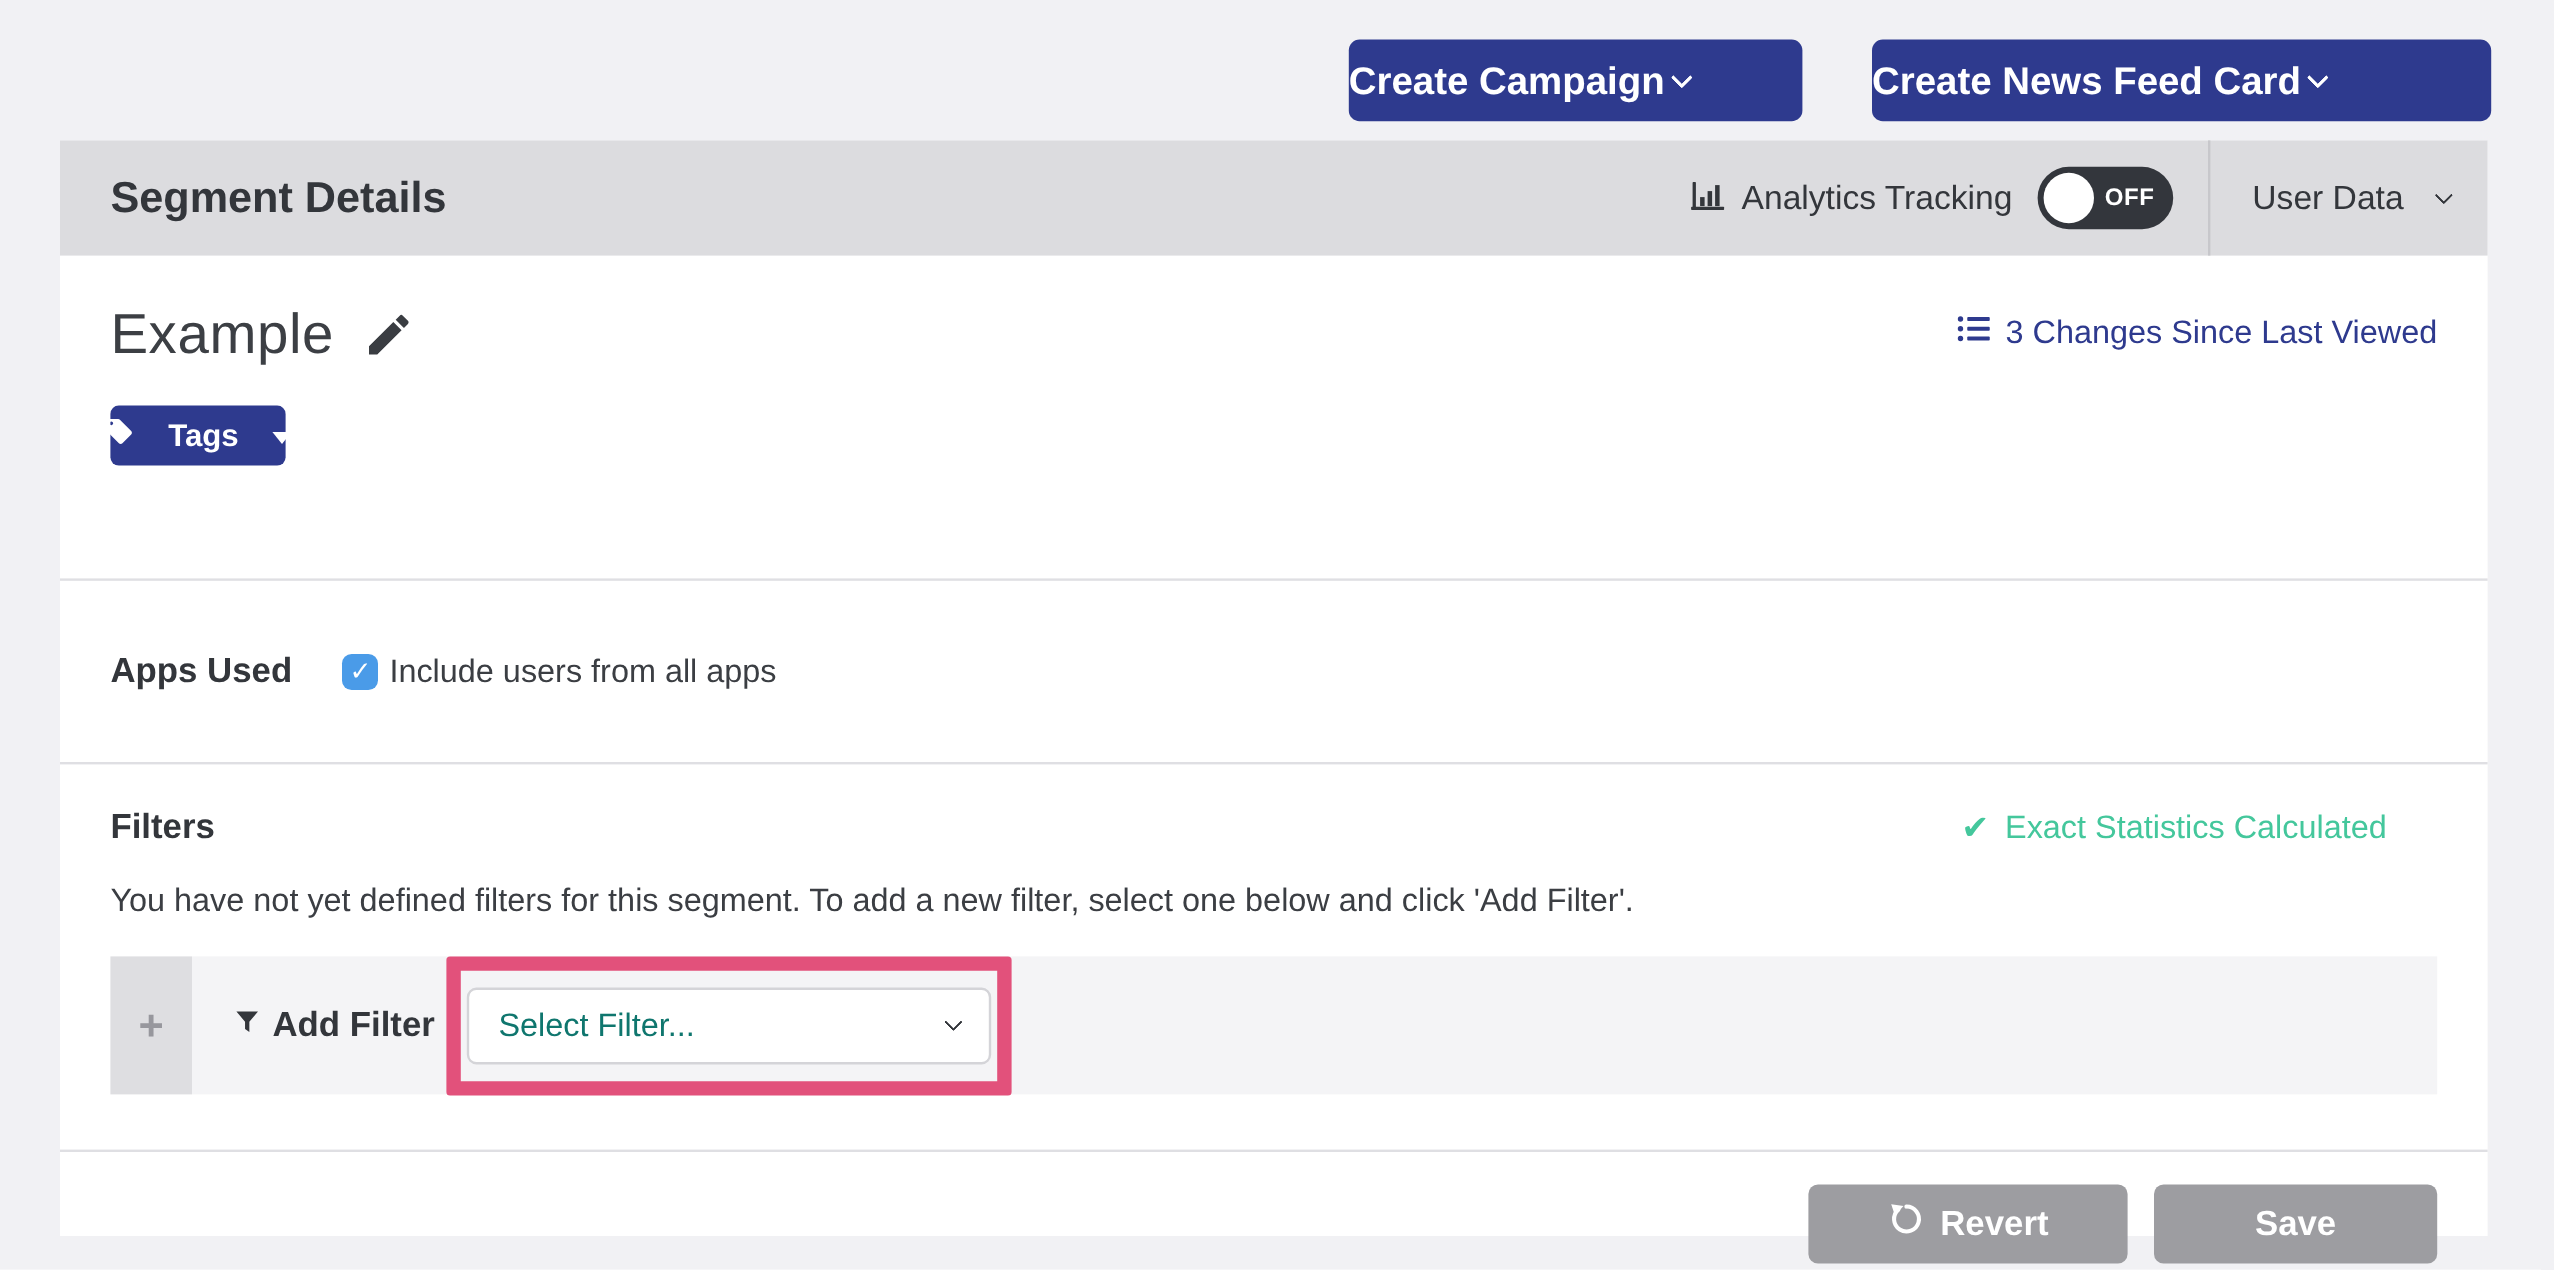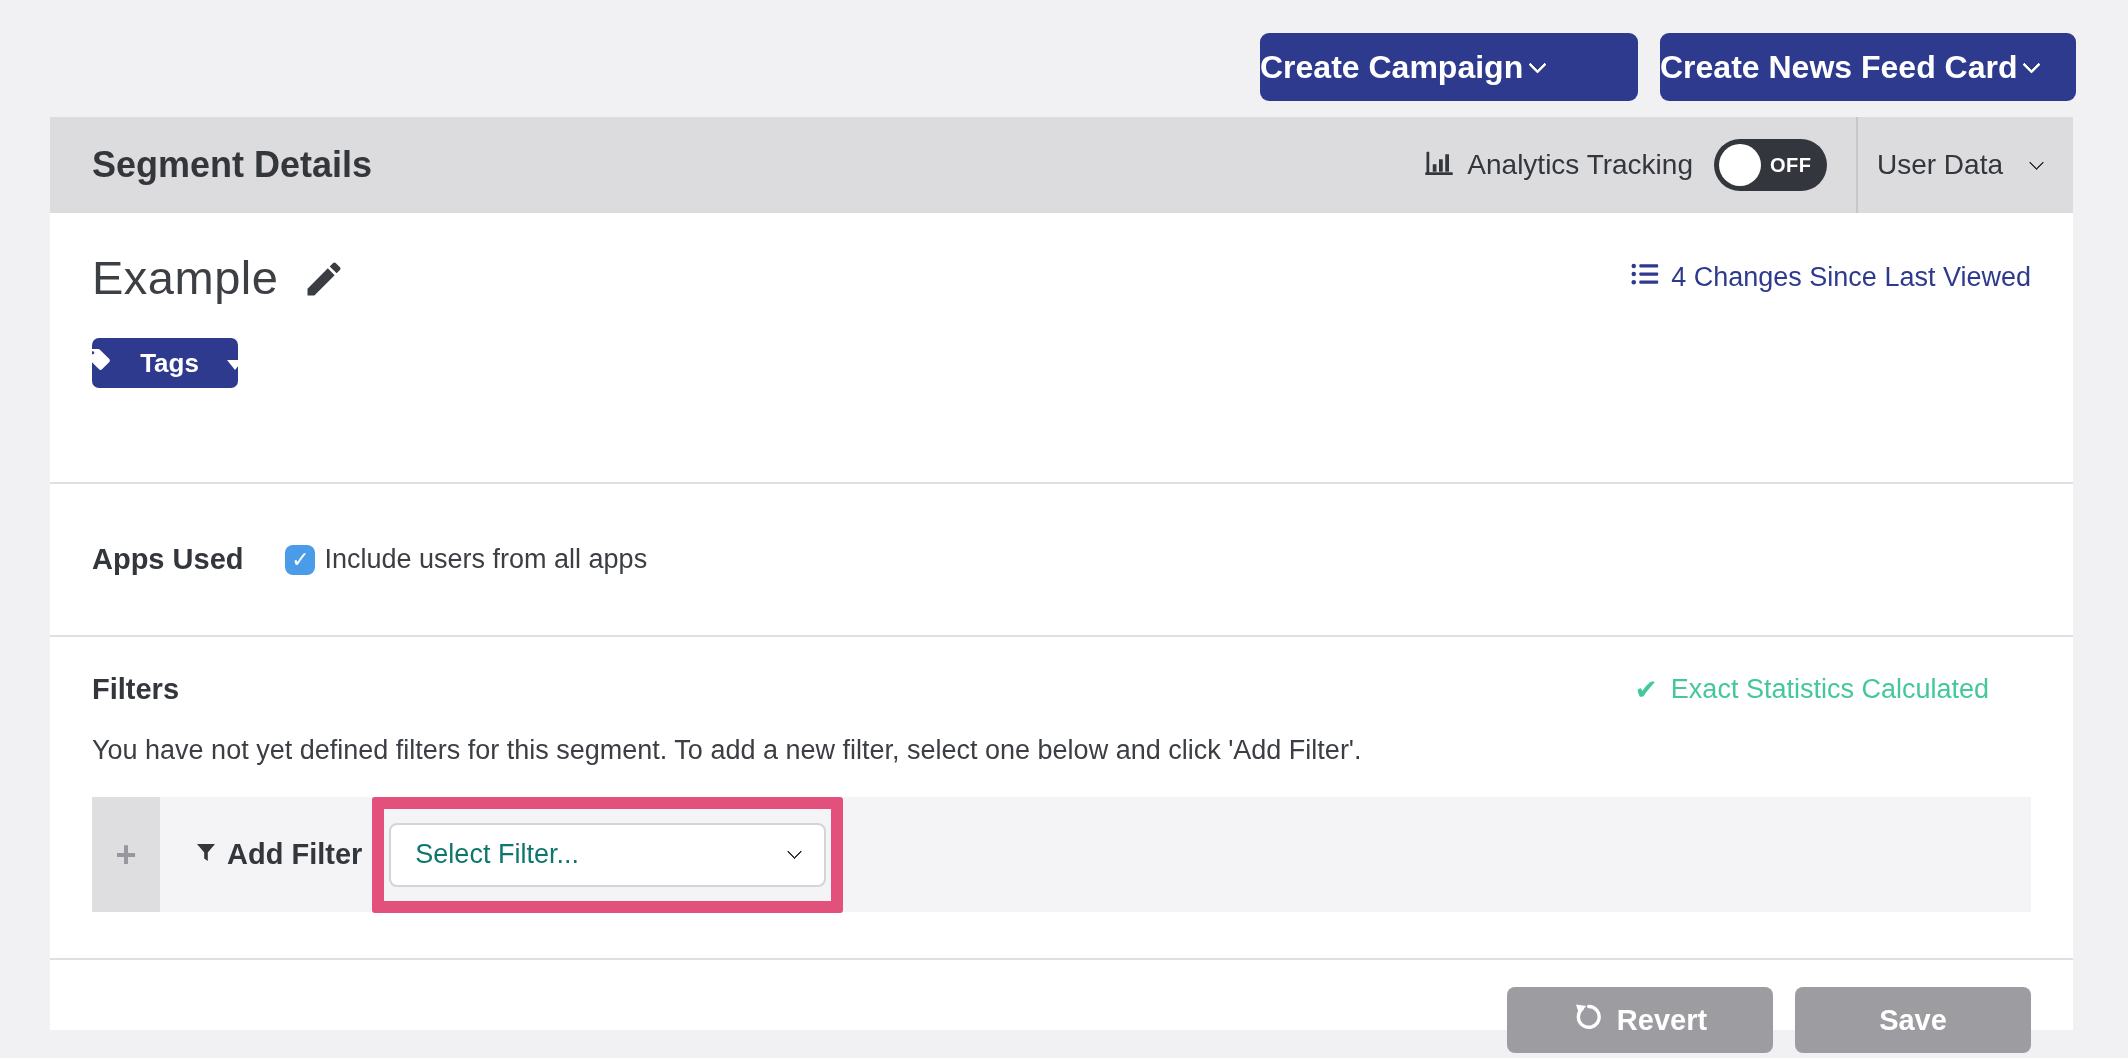--- a/index.html
+++ b/index.html
@@ -17,21 +17,21 @@
     position: absolute; top: 33px; right: 52px;
     display: flex; gap: 22px;
   }
   .btn-navy {
     height: 68px; background: #2e3a8e; color: #fff;
     border: none; border-radius: 9px; cursor: pointer;
     font-family: inherit; font-size: 32px; font-weight: bold;
     display: flex; align-items: center; gap: 8px;
   }
   .btn-campaign { width: 378px; }
-  .btn-newsfeed { width: 416px; }
+  .btn-newsfeed { width: 516px; margin-left: 36px; }
 
   .chev {
     display: inline-block; width: 13px; height: 13px;
     border-right: 3px solid currentColor; border-bottom: 3px solid currentColor;
     border-radius: 1.5px; transform: rotate(45deg) translate(-2px,-2px);
   }
   .chev.sm { width: 11px; height: 11px; border-width: 2.5px; }
 
   
   .card {
@@ -57,21 +57,21 @@
   .toggle-knob {
     position: absolute; left: 5px; top: 5px; width: 42px; height: 42px;
     border-radius: 50%; background: #fff;
   }
   .toggle-label {
     margin-left: 56px; color: #fff; font-size: 20px; font-weight: bold; letter-spacing: .5px;
   }
   .vdivider { width: 2px; height: 100%; background: #c7c7cb; margin-left: 29px; }
   .user-data {
     display: flex; align-items: center; gap: 28px;
-    padding: 0 31px 0 19px; font-size: 28px; color: #33363b; cursor: pointer;
+    padding: 0 31px 0 35px; font-size: 28px; color: #33363b; cursor: pointer;
   }
 
   
   .title-section { height: 269px; padding: 30px 42px 0; }
   .title-row { display: flex; align-items: flex-start; }
   .segment-title { font-size: 47px; font-weight: 400; color: #3c3f44; line-height: 70px; letter-spacing: .5px; }
   .edit-btn { margin-left: 24px; margin-top: 14px; background: none; border: none; cursor: pointer; }
   .changes-link {
     margin-left: auto; margin-top: 16px; display: flex; align-items: center; gap: 11px;
     color: #2e3a8e; font-size: 27px; cursor: pointer; text-decoration: none;
@@ -185,21 +185,21 @@
         <span>
           <svg viewBox="0 0 24 24" width="30" height="30" fill="#2e3a8e">
             <circle cx="3" cy="5.5" r="1.8"></circle>
               <circle cx="3" cy="12" r="1.8"></circle>
               <circle cx="3" cy="18.5" r="1.8"></circle>
             <rect x="7.5" y="4.2" width="15" height="2.6" rx="0.6"></rect>
             <rect x="7.5" y="10.7" width="15" height="2.6" rx="0.6"></rect>
             <rect x="7.5" y="17.2" width="15" height="2.6" rx="0.6"></rect>
           </svg>
         </span>
-        <span>4 Changes Since Last Viewed</span>
+        <span>3 Changes Since Last Viewed</span>
       </a>
     </div>
     <button class="tags-btn">
       <span>
         <svg viewBox="0 0 24 24" width="25" height="25">
           <path fill="#fff" fill-rule="evenodd" d="M21.41 11.58l-9-9C12.05 2.22 11.55 2 11 2H4c-1.1 0-2 .9-2 2v7c0 .55.22 1.05.59 1.42l9 9c.36.36.86.58 1.41.58.55 0 1.05-.22 1.41-.59l7-7c.37-.36.59-.86.59-1.41 0-.55-.23-1.06-.59-1.42zM5.5 7C4.67 7 4 6.33 4 5.5S4.67 4 5.5 4 7 4.67 7 5.5 6.33 7 5.5 7z"></path>
         </svg>
       </span>
       <span>Tags</span>
       <span class="caret"></span>

